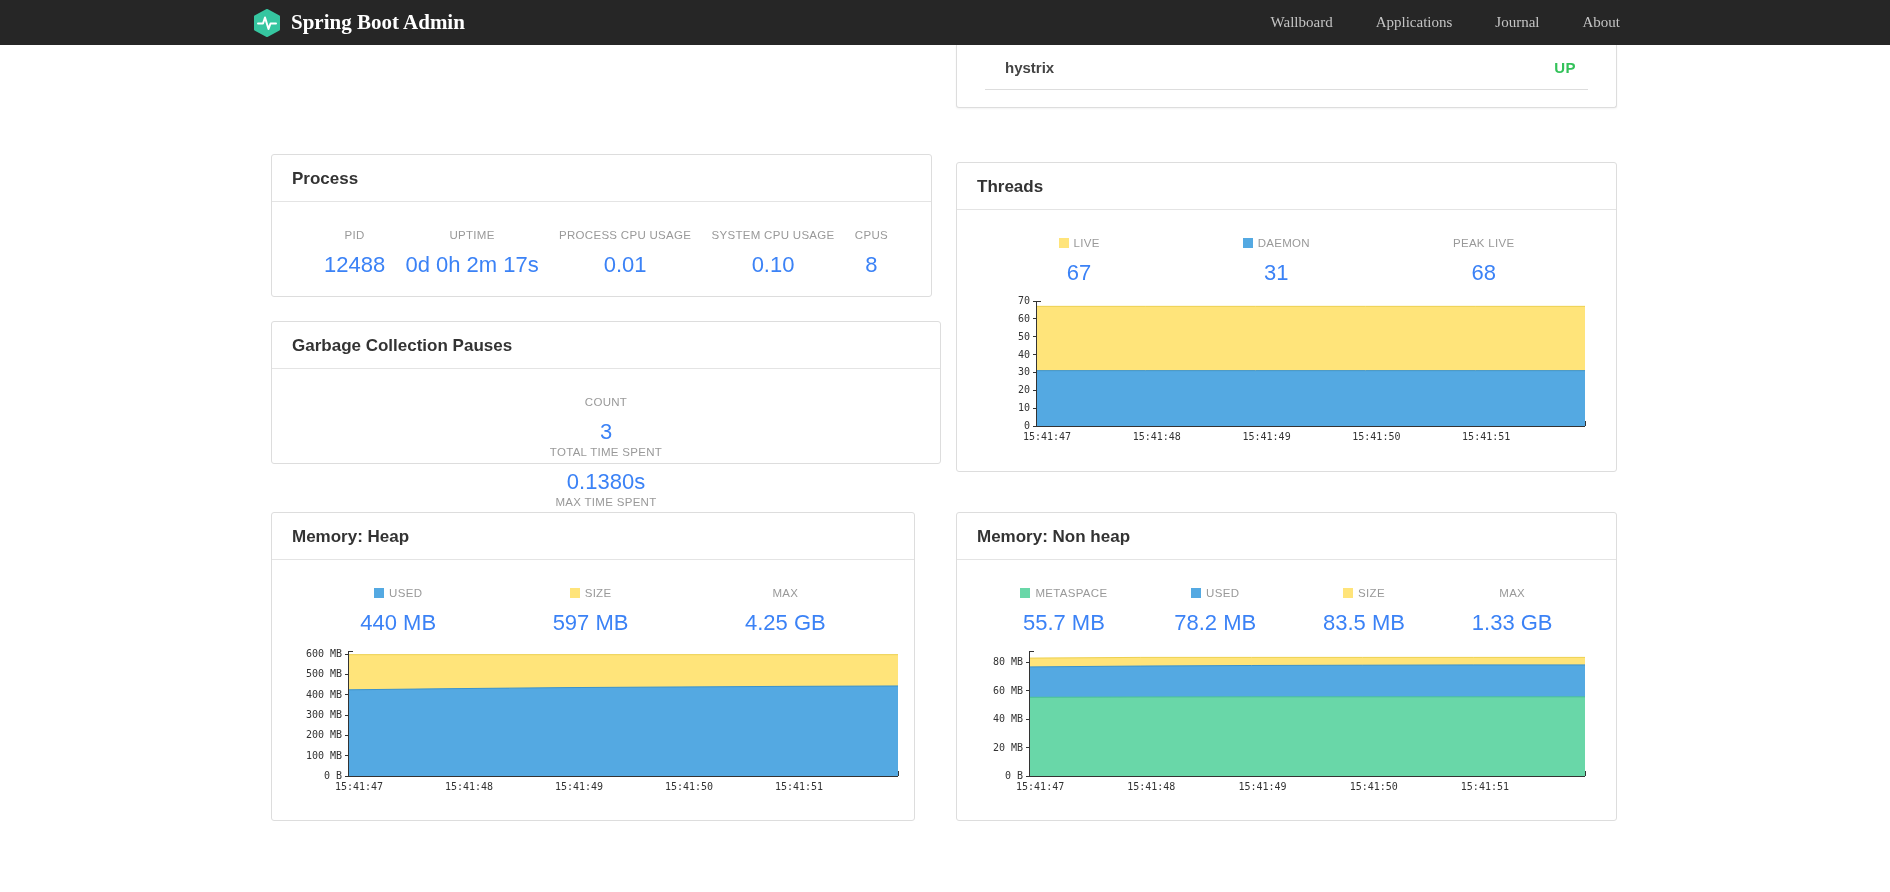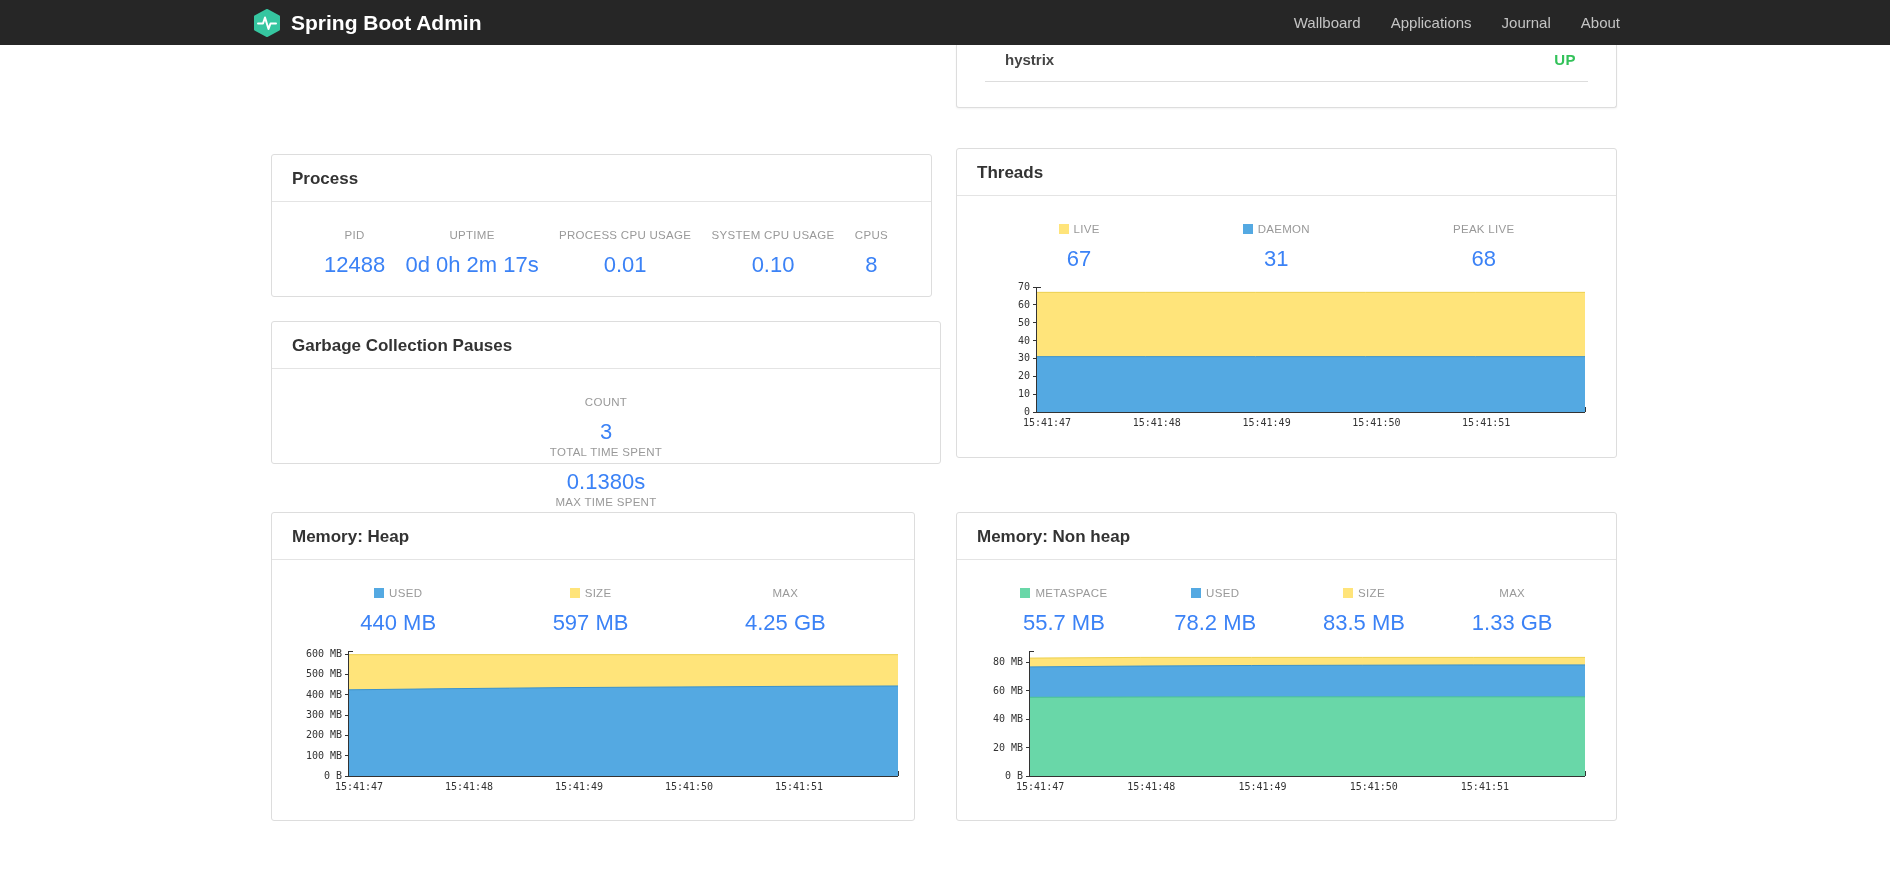--- a/index.html
+++ b/index.html
@@ -1,41 +1,41 @@
 <!DOCTYPE html>
 <html><head>
 <meta charset="utf-8">
 <style>
   html,body{margin:0;padding:0;background:#fff;font-family:"Liberation Sans",sans-serif;}
   .page{position:relative;width:1890px;height:892px;background:#fff;overflow:hidden;}
 
   
   .navbar{position:absolute;top:0;left:0;width:1890px;height:45px;background:#262626;
           display:flex;align-items:center;justify-content:space-between;
-          padding:0 270px 0 253px;box-sizing:border-box;}
+          padding:0 270px 0 253px;box-sizing:border-box;font-family:Liberation Serif, serif;}
   .brand{display:flex;align-items:center;gap:10px;color:#fff;font-size:21px;font-weight:bold;cursor:pointer;}
   .brand-logo{width:28px;height:28px;display:block;}
-  .nav-links{display:flex;gap:30px;list-style:none;margin:0;padding:0;}
+  .nav-links{display:flex;gap:43px;list-style:none;margin:0;padding:0;}
   .nav-links li{color:#c4c4c4;font-size:15px;cursor:pointer;}
 
   
   .panel{position:absolute;background:#fff;border:1px solid #ddd;border-radius:3px;box-sizing:border-box;}
   .panel-hystrix{left:956px;top:45px;width:661px;height:63px;border-top:none;border-radius:0 0 3px 3px;
                  box-shadow:0 1px 2px rgba(0,0,0,.05);}
   .panel-process{left:271px;top:154px;width:661px;height:143px;}
-  .panel-threads{left:956px;top:148px;width:661px;height:310px;}
+  .panel-threads{left:956px;top:162px;width:661px;height:310px;}
   .panel-gc{left:271px;top:321px;width:670px;height:143px;}
   .panel-heap{left:271px;top:512px;width:644px;height:309px;}
   .panel-nonheap{left:956px;top:512px;width:661px;height:309px;}
 
   .panel-header{padding:14px 20px 12px;border-bottom:1px solid #e4e4e4;}
   .panel-header h3{margin:0;font-size:17px;font-weight:bold;color:#333;}
 
   
-  .app-row{margin:0 28px;padding:6px 12px 13px 20px;border-bottom:1px solid #ddd;
+  .app-row{margin:8px 28px;padding:6px 12px 13px 20px;border-bottom:1px solid #ddd;
            display:flex;justify-content:space-between;align-items:flex-start;cursor:pointer;}
   .app-name{font-size:15px;font-weight:600;color:#444;}
   .app-status{font-size:15px;font-weight:bold;letter-spacing:.5px;}
 
   
   .stats-row{display:flex;justify-content:space-between;padding-top:26px;}
   .stats-process{padding-left:52px;padding-right:43px;}
   .stats-gc{padding-left:83px;padding-right:83px;flex-direction:column;}
   .legend-row{display:flex;justify-content:space-around;padding:26px 30px 0;}
   .metric{text-align:center;}

